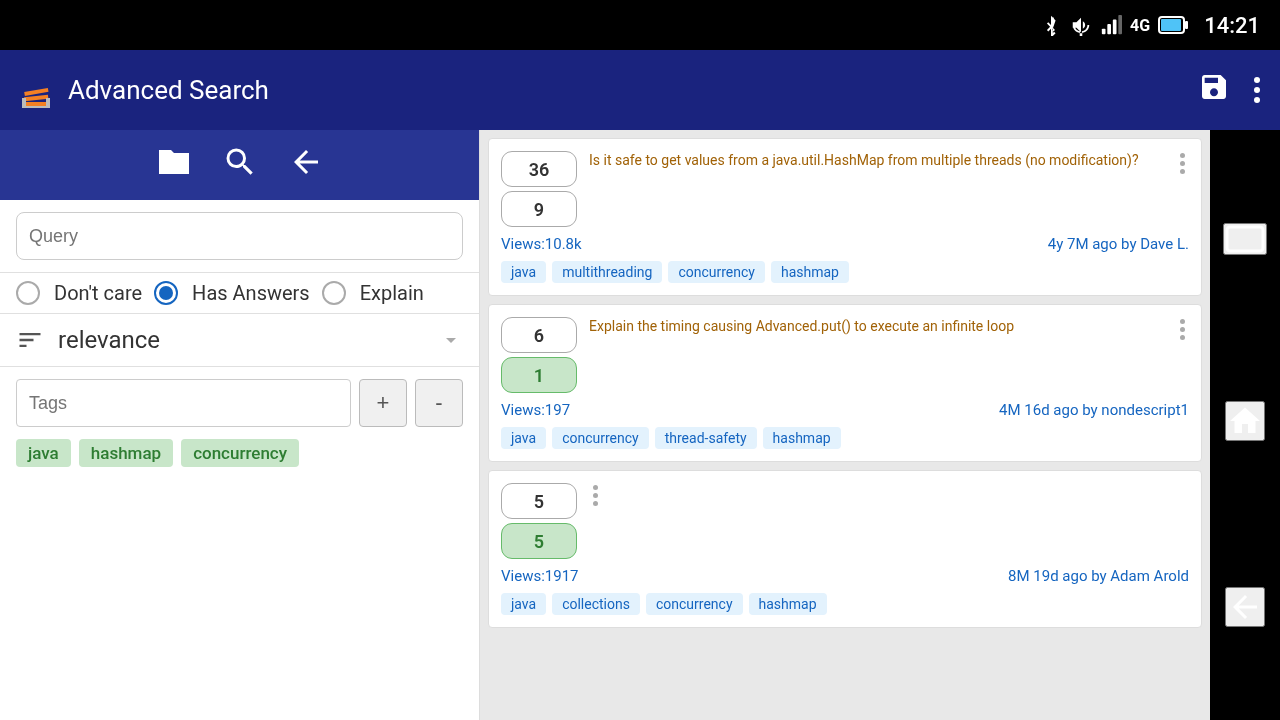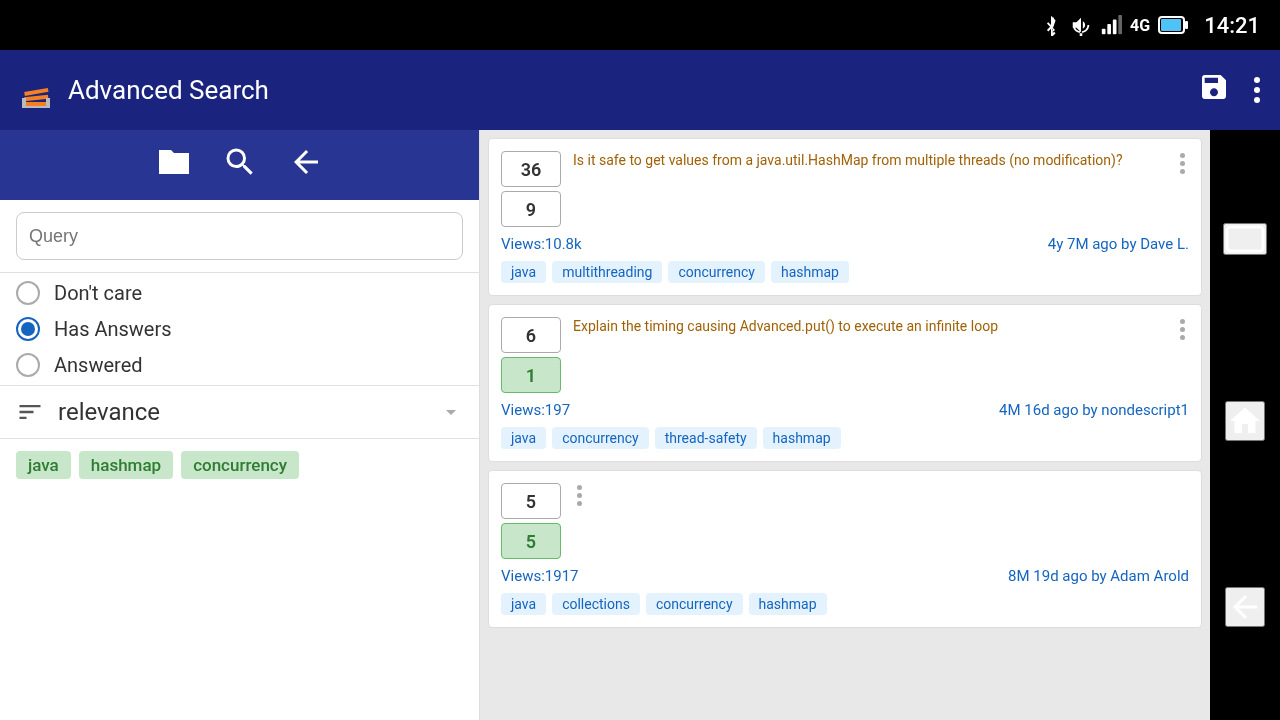--- a/index.html
+++ b/index.html
@@ -112,21 +112,20 @@
       font-size: 18px;
       color: #888;
       outline: none;
       background: #fff;
     }
 
     
     .radio-section {
       padding: 8px 16px;
       display: flex;
-      flex-direction: column;
       gap: 12px;
     }
     .radio-item {
       display: flex;
       align-items: center;
       gap: 14px;
       cursor: pointer;
     }
     .radio-circle {
       width: 24px;
@@ -237,24 +236,24 @@
       gap: 12px;
       align-items: flex-start;
     }
     .vote-box {
       display: flex;
       flex-direction: column;
       gap: 4px;
       flex-shrink: 0;
     }
     .vote-count {
-      width: 60px;
+      width: 76px;
       height: 36px;
       border: 1px solid #aaa;
-      border-radius: 4px;
+      border-radius: 11px;
       display: flex;
       align-items: center;
       justify-content: center;
       font-size: 18px;
       font-weight: 600;
       color: #333;
       background: #fff;
     }
     .vote-count.answered {
       background: #c8e6c9;
@@ -426,37 +425,42 @@
       <div class="radio-item">
         <div class="radio-circle"></div>
         <span class="radio-label">Don't care</span>
       </div>
       <div class="radio-item">
         <div class="radio-circle selected"></div>
         <span class="radio-label">Has Answers</span>
       </div>
       <div class="radio-item">
         <div class="radio-circle"></div>
-        <span class="radio-label">Answered</span>
+        <span class="radio-label">Explain</span>
       </div>
     </div>
 
     <div class="sort-section">
       <svg width="28" height="28" viewBox="0 0 24 24" fill="#555">
         <path d="M3 18h6v-2H3v2zM3 6v2h18V6H3zm0 7h12v-2H3v2z"></path>
       </svg>
       <span class="sort-label">relevance</span>
       <div style="flex:1;display:flex;justify-content:flex-end;">
         <svg width="24" height="24" viewBox="0 0 24 24" fill="#aaa">
           <path d="M7 10l5 5 5-5z"></path>
         </svg>
       </div>
     </div>
 
     <div class="tags-section">
+      <div class="tags-input-row">
+        <input type="text" class="tags-input" placeholder="Tags" style="">
+        <button class="tag-btn">+</button>
+        <button class="tag-btn">-</button>
+      </div>
       <div class="tag-chips">
         <span class="tag-chip">java</span>
         <span class="tag-chip">hashmap</span>
         <span class="tag-chip">concurrency</span>
       </div>
     </div>
   </div>
 
   <div class="right-panel">
 

